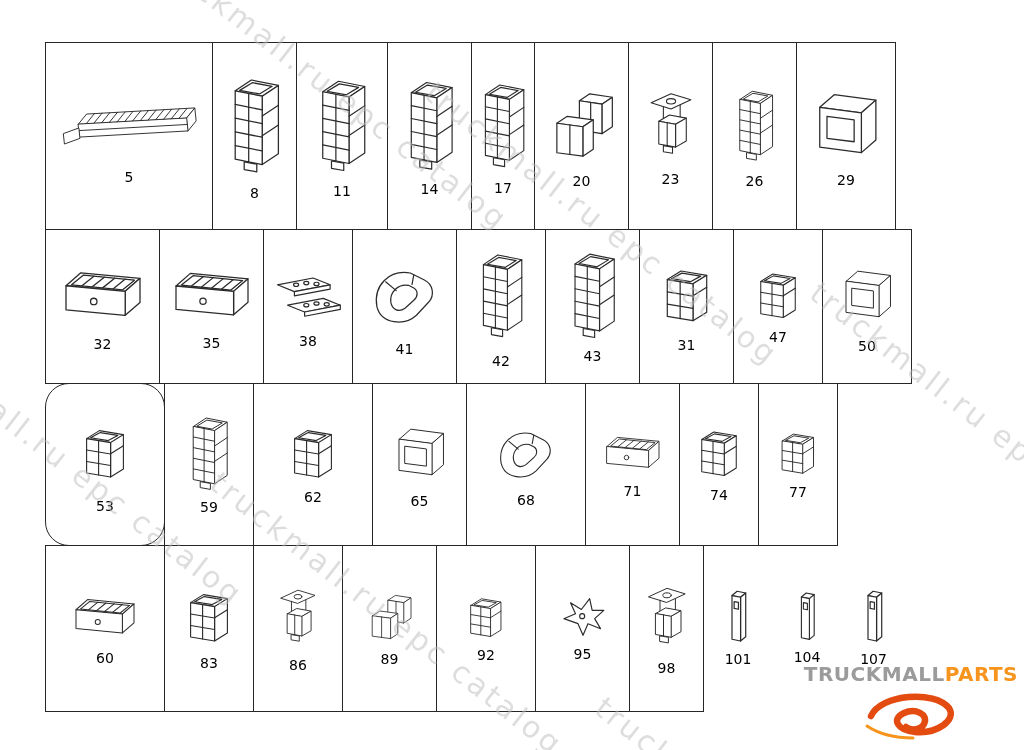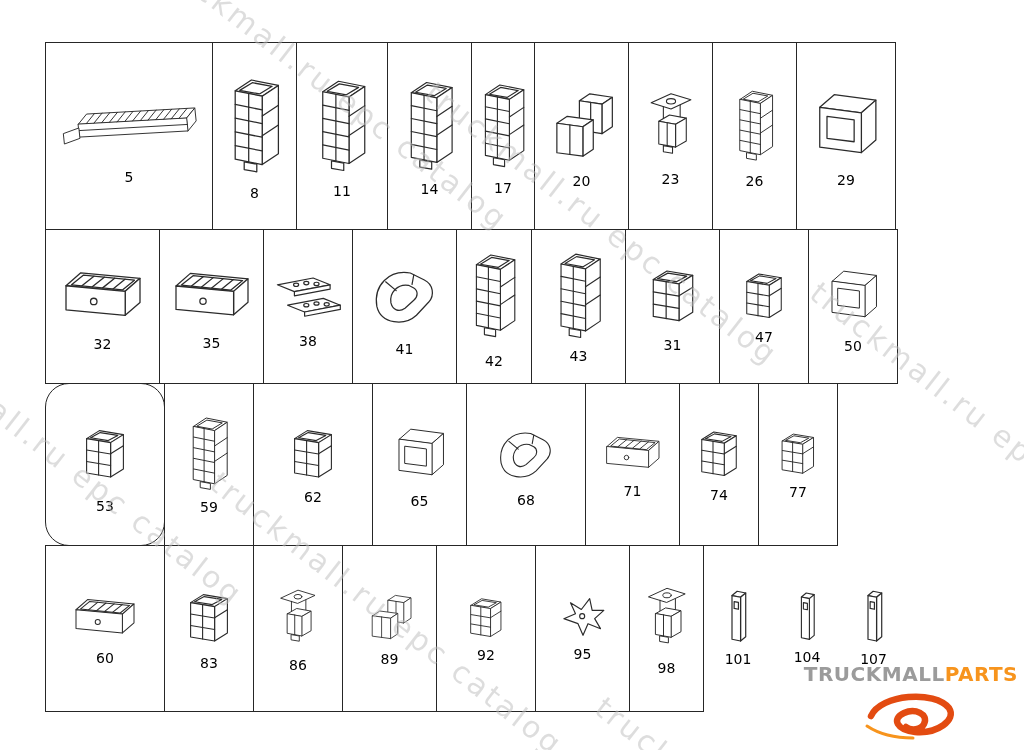--- a/index.html
+++ b/index.html
@@ -247,21 +247,21 @@
             <use href="#sym-plates" xlink:href="#sym-plates"></use>
           </svg>
           <div class="part-label">38</div>
         </div>
         <div class="cell" style="width: 105px;">
           <svg class="part-figure" width="88" height="84">
             <use href="#sym-clamp" xlink:href="#sym-clamp"></use>
           </svg>
           <div class="part-label">41</div>
         </div>
-        <div class="cell" style="width: 76px;">
+        <div class="cell" style="width: 90px;">
           <svg class="part-figure" width="64" height="108">
             <use href="#sym-tallbox" xlink:href="#sym-tallbox"></use>
           </svg>
           <div class="part-label">42</div>
         </div>
         <div class="cell" style="width: 95px;">
           <svg class="part-figure" width="70" height="98">
             <use href="#sym-tallbox" xlink:href="#sym-tallbox"></use>
           </svg>
           <div class="part-label">43</div>

